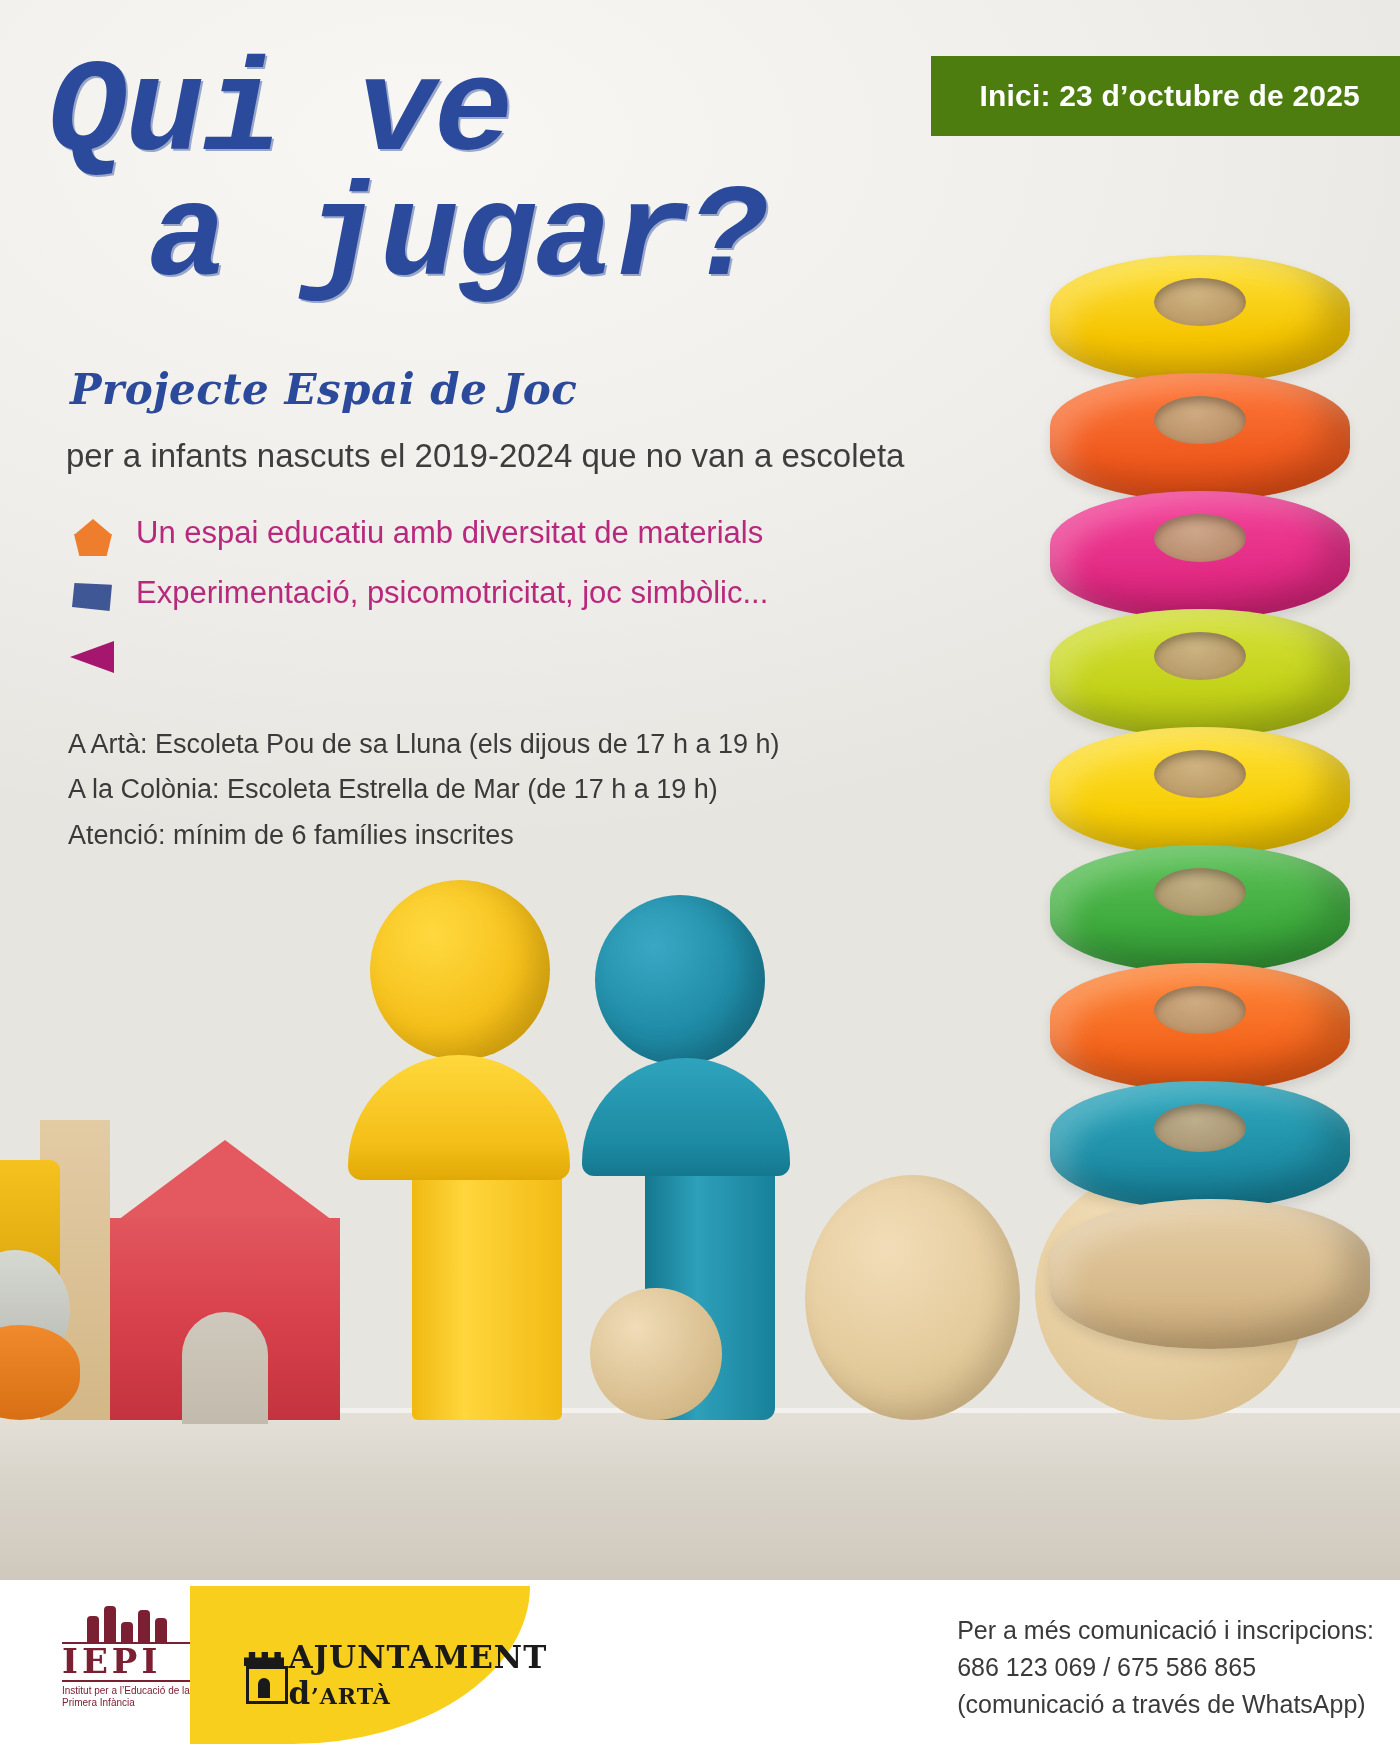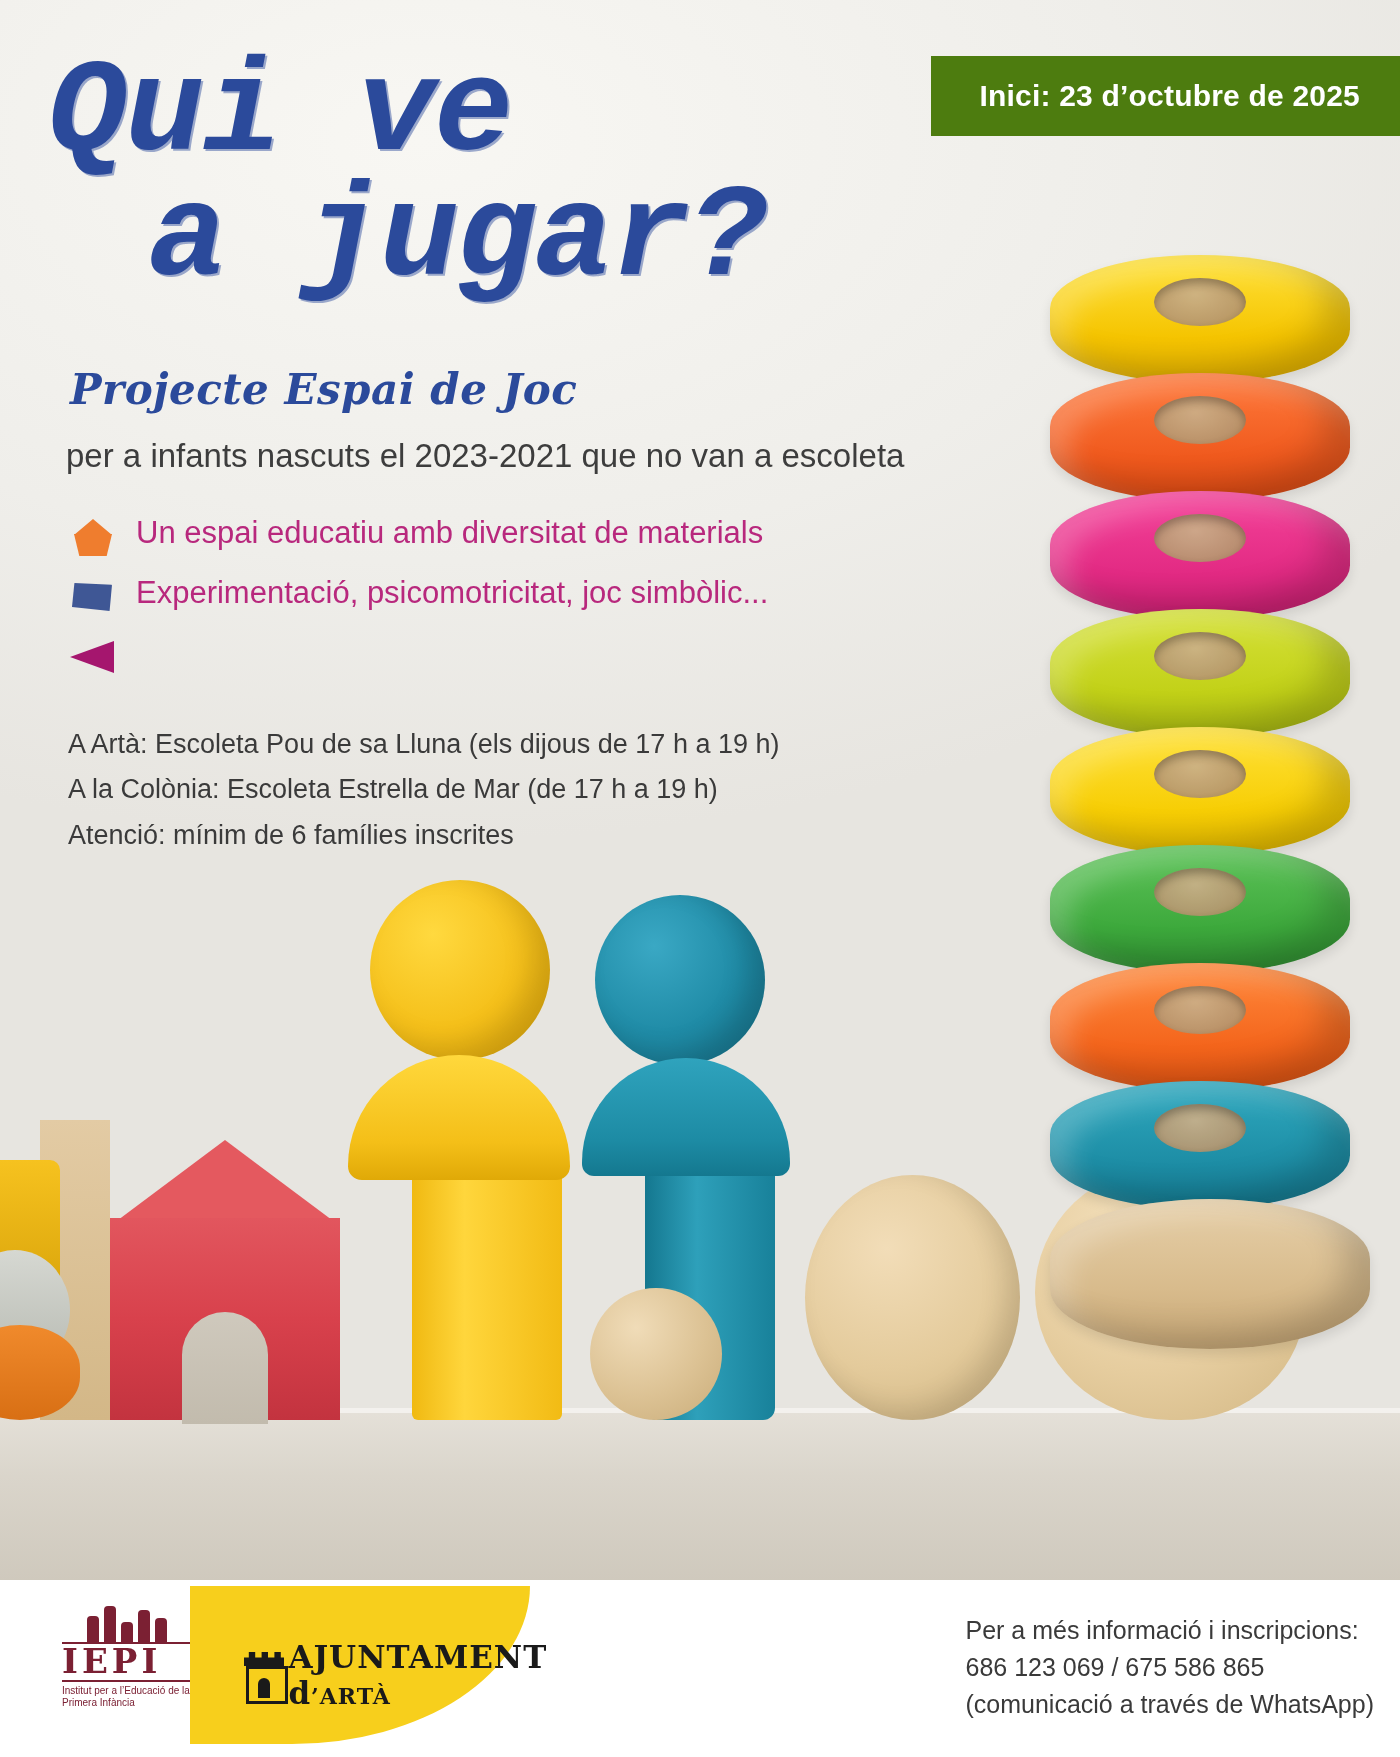--- a/index.html
+++ b/index.html
@@ -514,21 +514,21 @@
   </div>
 
   <div class="date-badge">Inici: 23 d’octubre de 2025</div>
 
   <div class="headline">
     <span class="l1">Qui ve</span>
     <span class="l2">a jugar?</span>
   </div>
 
   <div class="subtitle">Projecte Espai de Joc</div>
-  <div class="subtitle-2">per a infants nascuts el 2023-2021 que no van a escoleta</div>
+  <div class="subtitle-2">per a infants nascuts el 2019-2024 que no van a escoleta</div>
 
   <div class="bullets">
 
     <div class="bullet">
       <span class="ico">
         <span class="ico-pent"></span>
           <span class="ico-pent-b"></span>
       </span>
       <span class="txt">Un espai educatiu amb diversitat de materials</span>
     </div>
@@ -576,19 +576,19 @@
           <span class="crest-body"></span>
           <span class="crest-door"></span>
         </span>
         <span class="ajunt-text">
           <span>AJUNTAMENT d</span><span class="sm">’ARTÀ</span>
         </span>
       </div>
     </div>
 
     <div class="contact">
-      <div>Per a més informació i inscripcions:</div>
+      <div>Per a més comunicació i inscripcions:</div>
       <div>686 123 069 / 675 586 865</div>
       <div>(comunicació a través de WhatsApp)</div>
     </div>
   </div>
 
 </div>
 
 </body></html>

